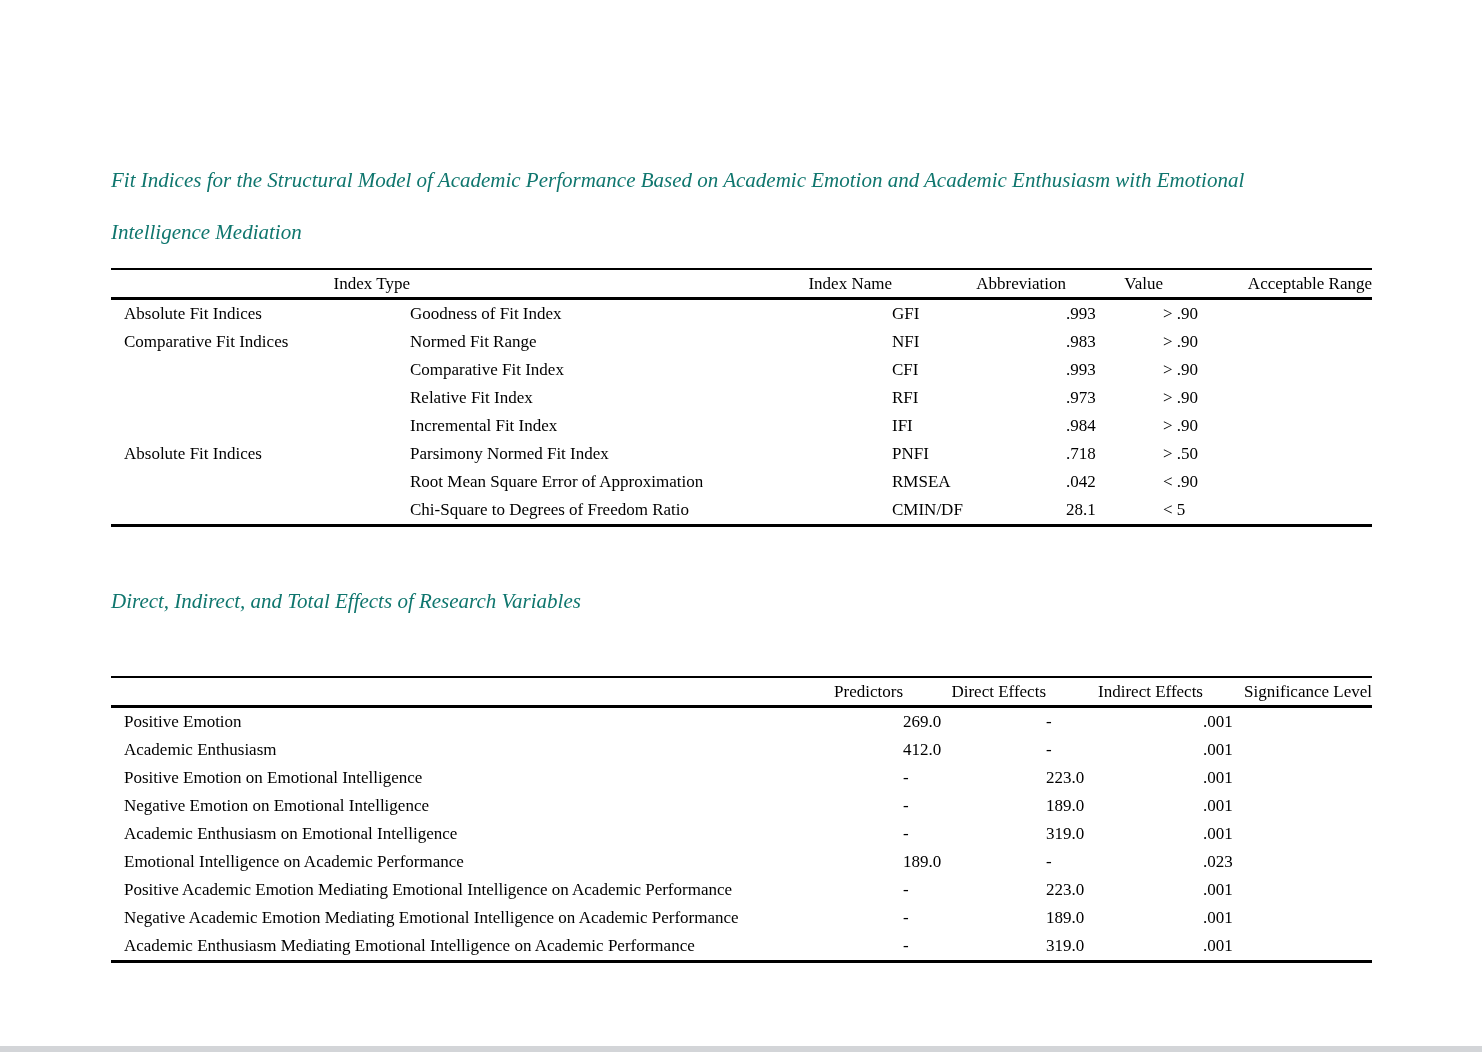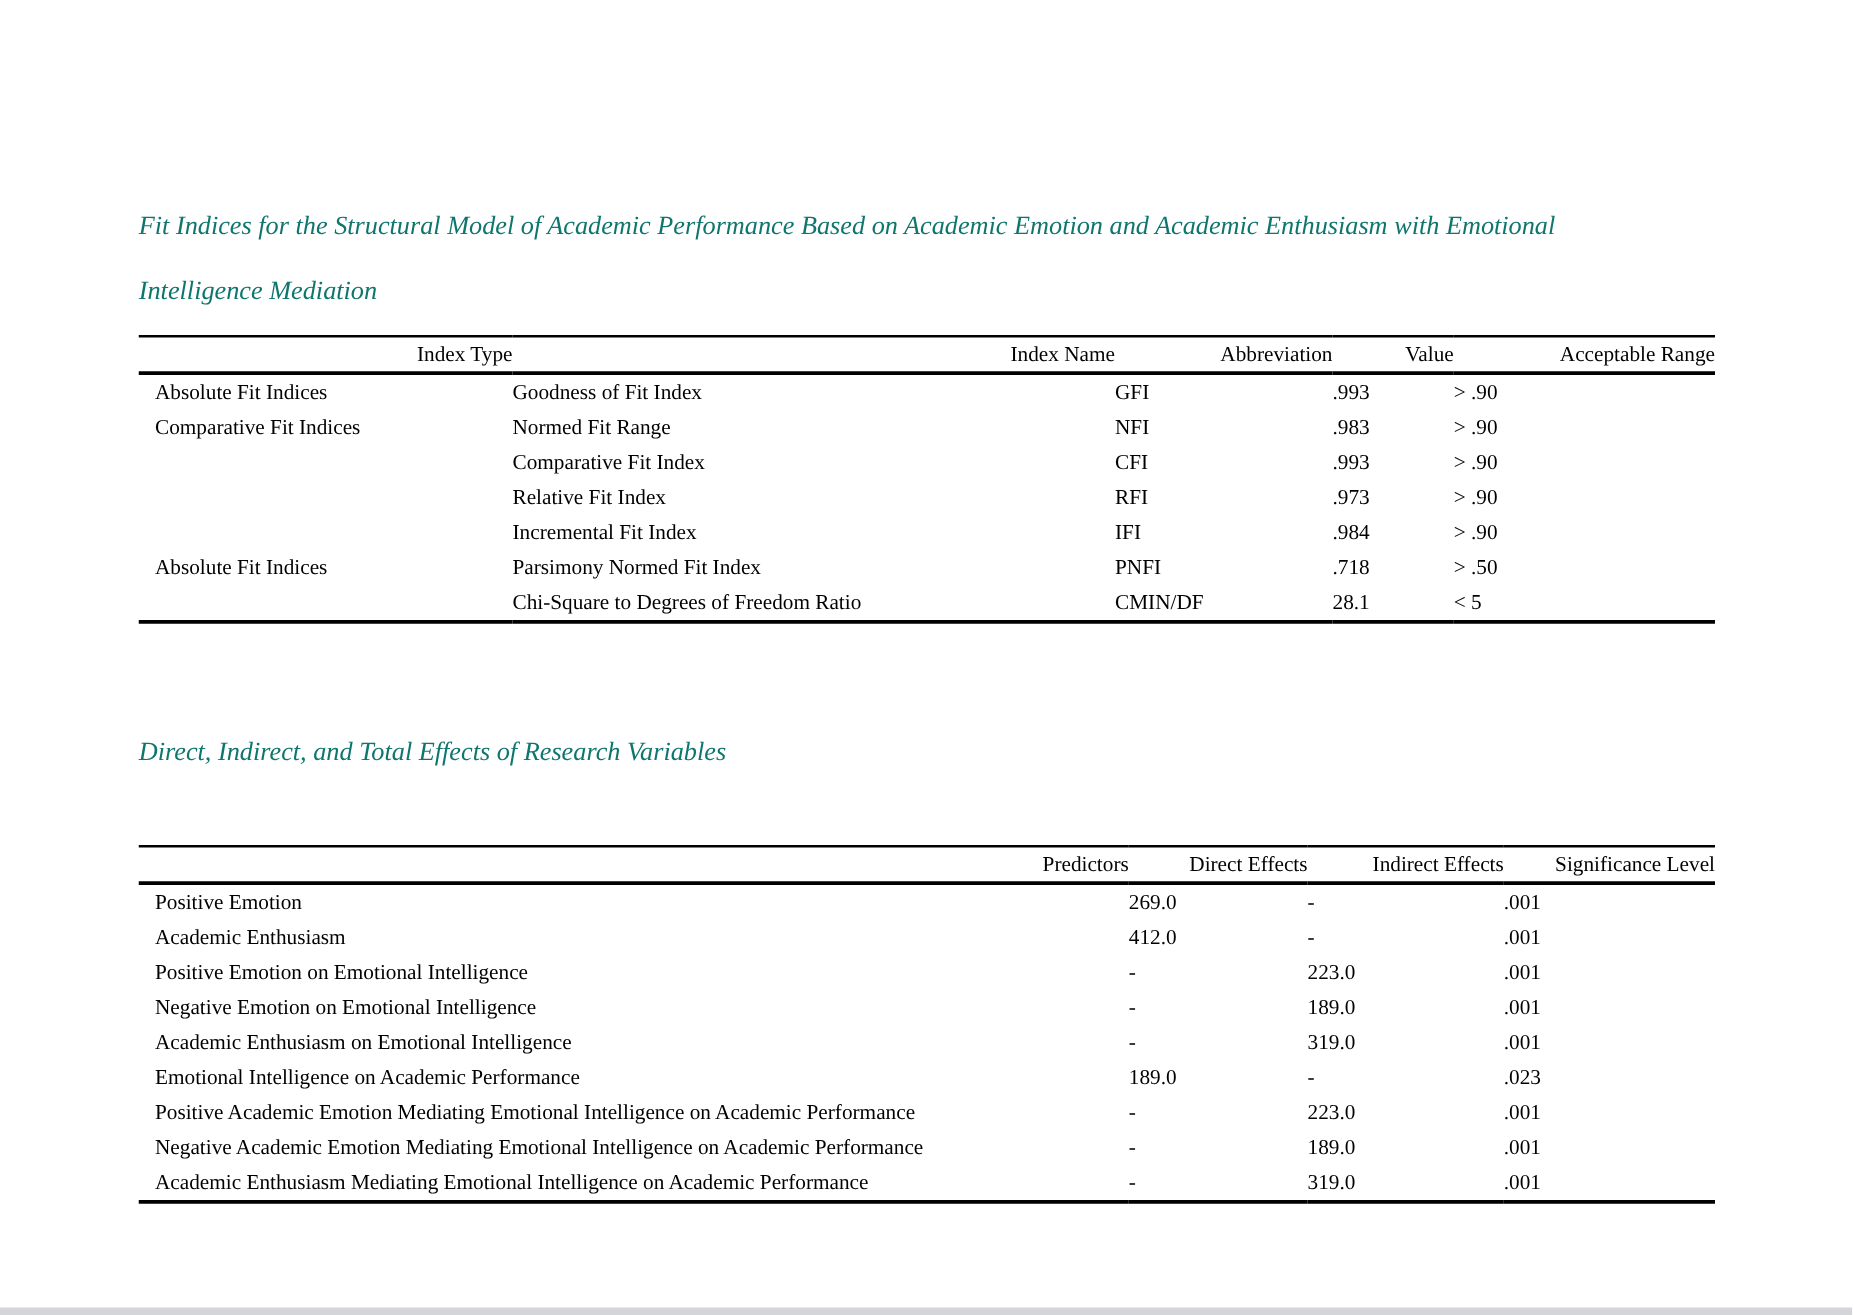--- a/index.html
+++ b/index.html
@@ -158,20 +158,27 @@
           </tr>
           <tr>
             <td class="first">Absolute Fit Indices</td>
             <td>Parsimony Normed Fit Index</td>
             <td>PNFI</td>
             <td>.718</td>
             <td>&gt; .50</td>
           </tr>
           <tr>
             <td class="first"></td>
+            <td>Root Mean Square Error of Approximation</td>
+            <td>RMSEA</td>
+            <td>.042</td>
+            <td>&lt; .90</td>
+          </tr>
+          <tr>
+            <td class="first"></td>
             <td>Chi-Square to Degrees of Freedom Ratio</td>
             <td>CMIN/DF</td>
             <td>28.1</td>
             <td>&lt; 5</td>
           </tr>
         </tbody>
     </table>
   </div>
 
   <div class="table-title title-2">Direct, Indirect, and Total Effects of Research Variables</div>

